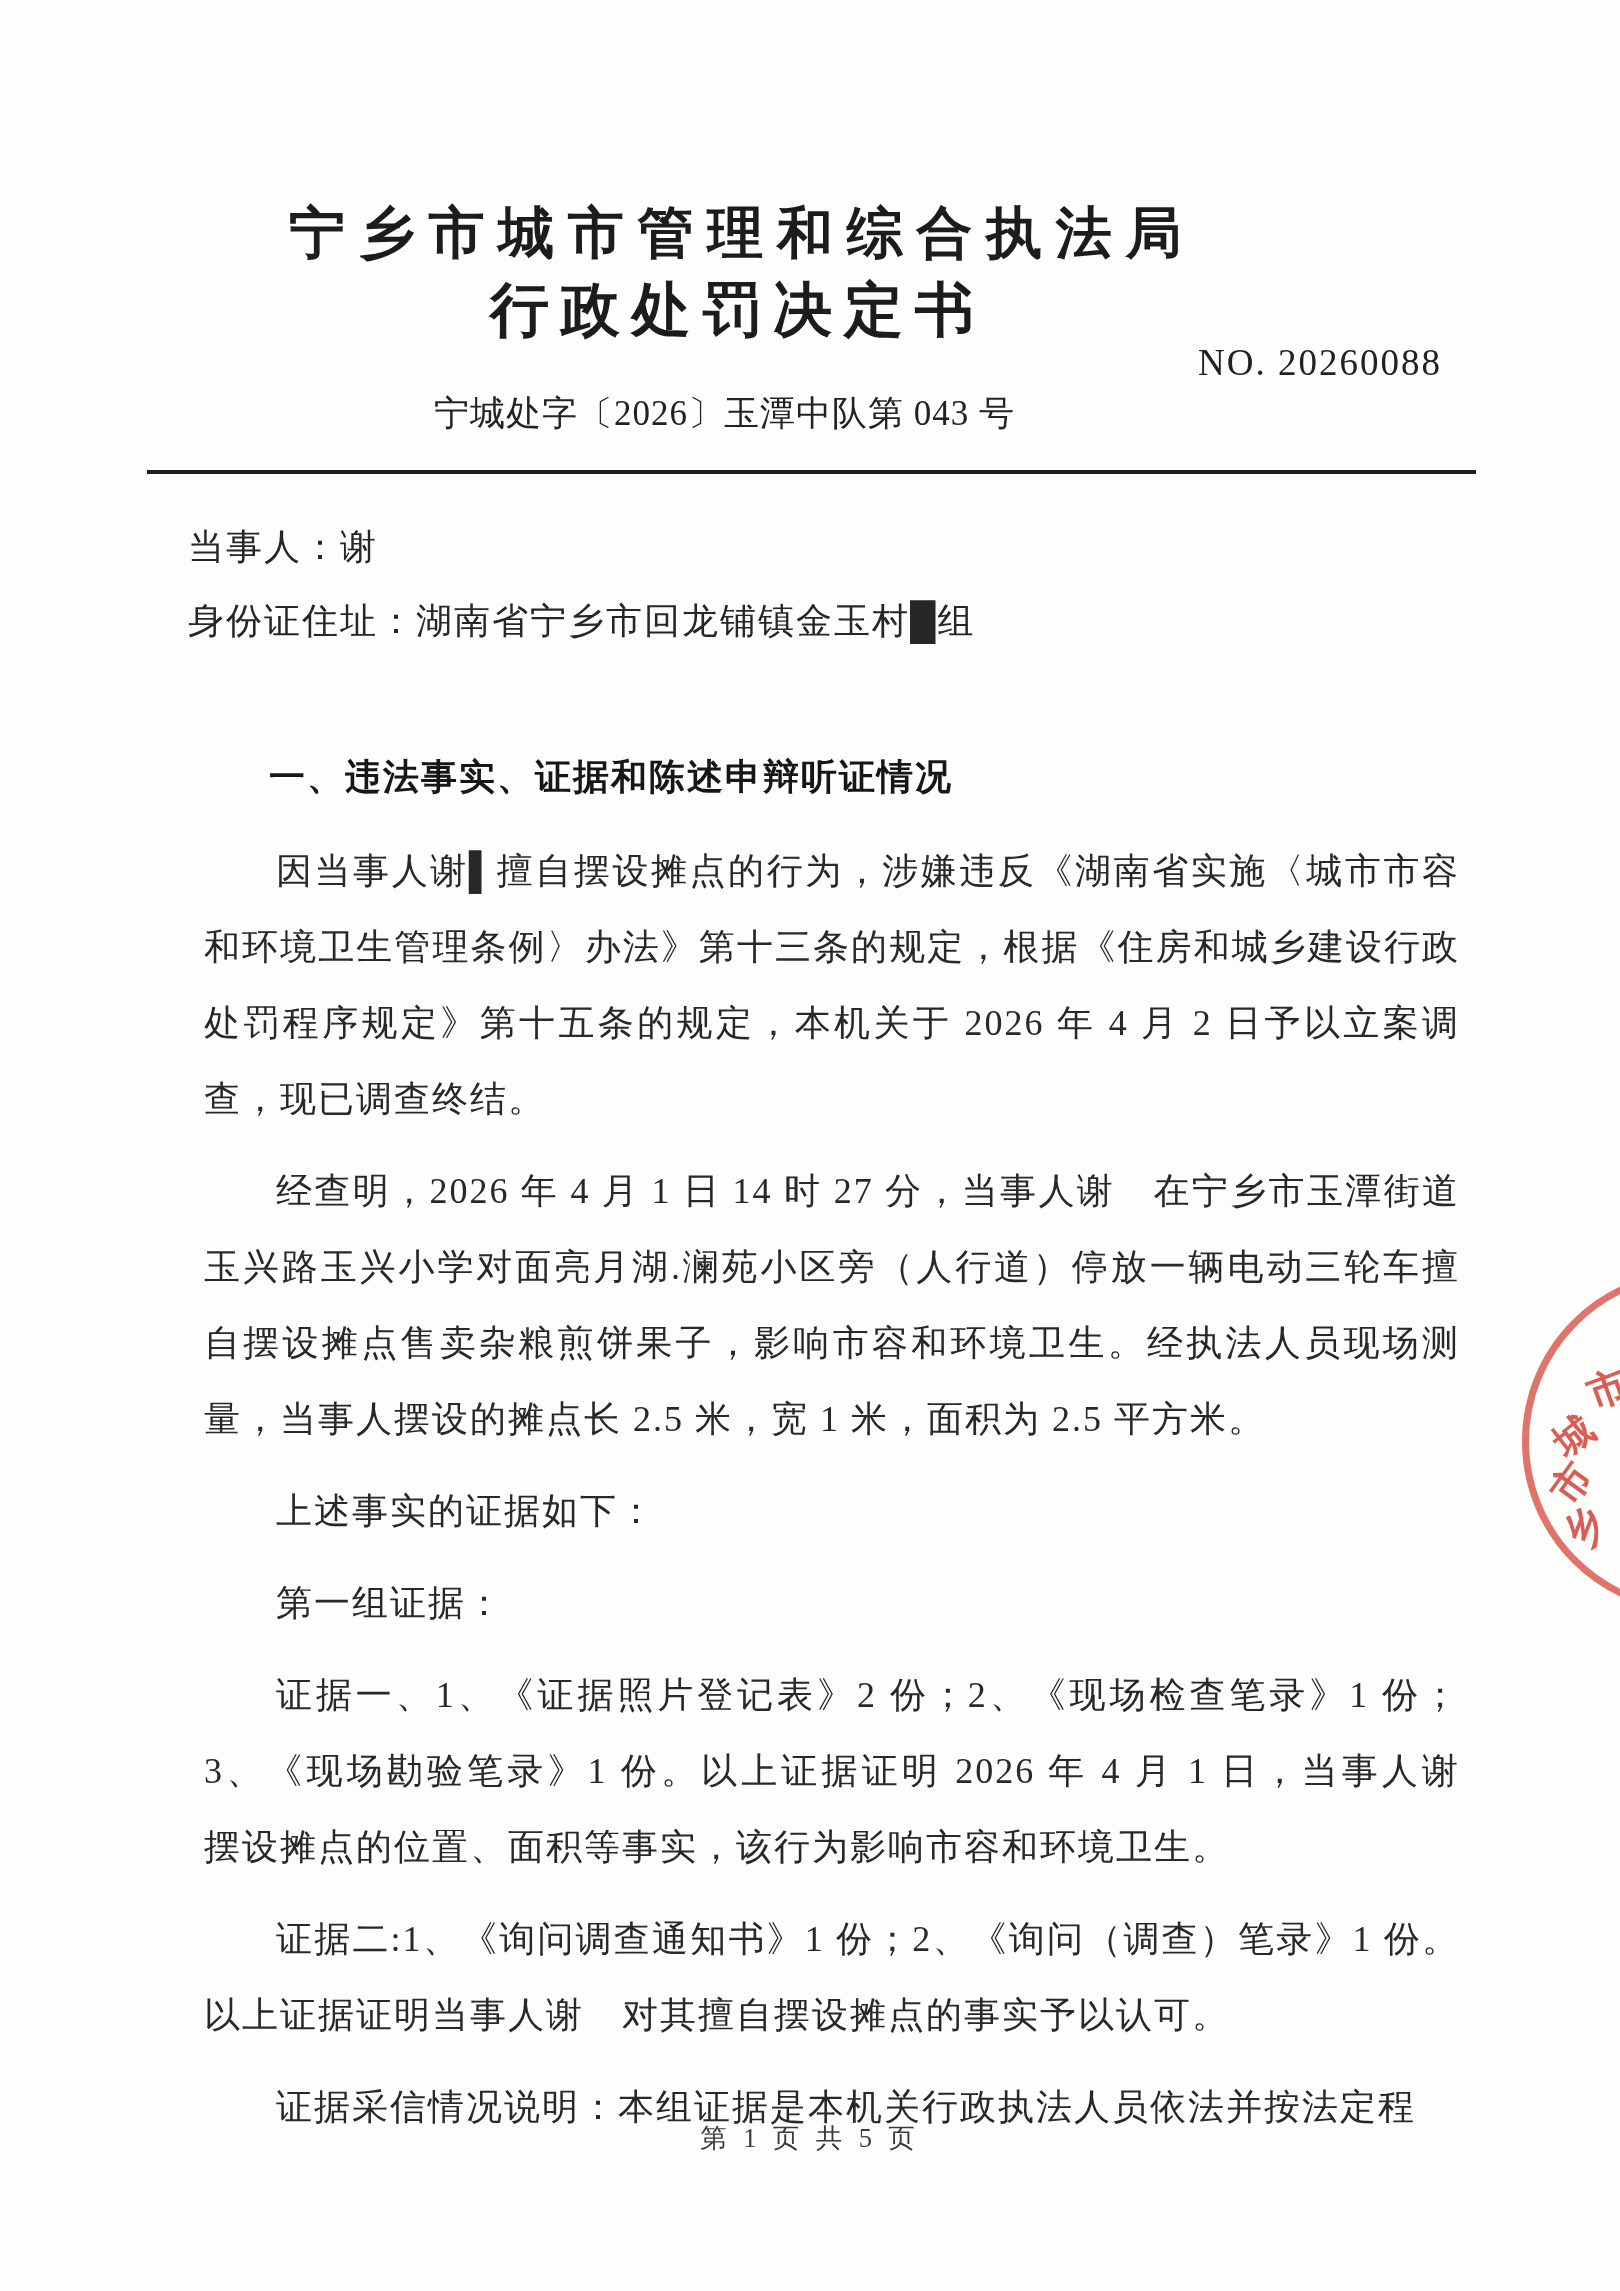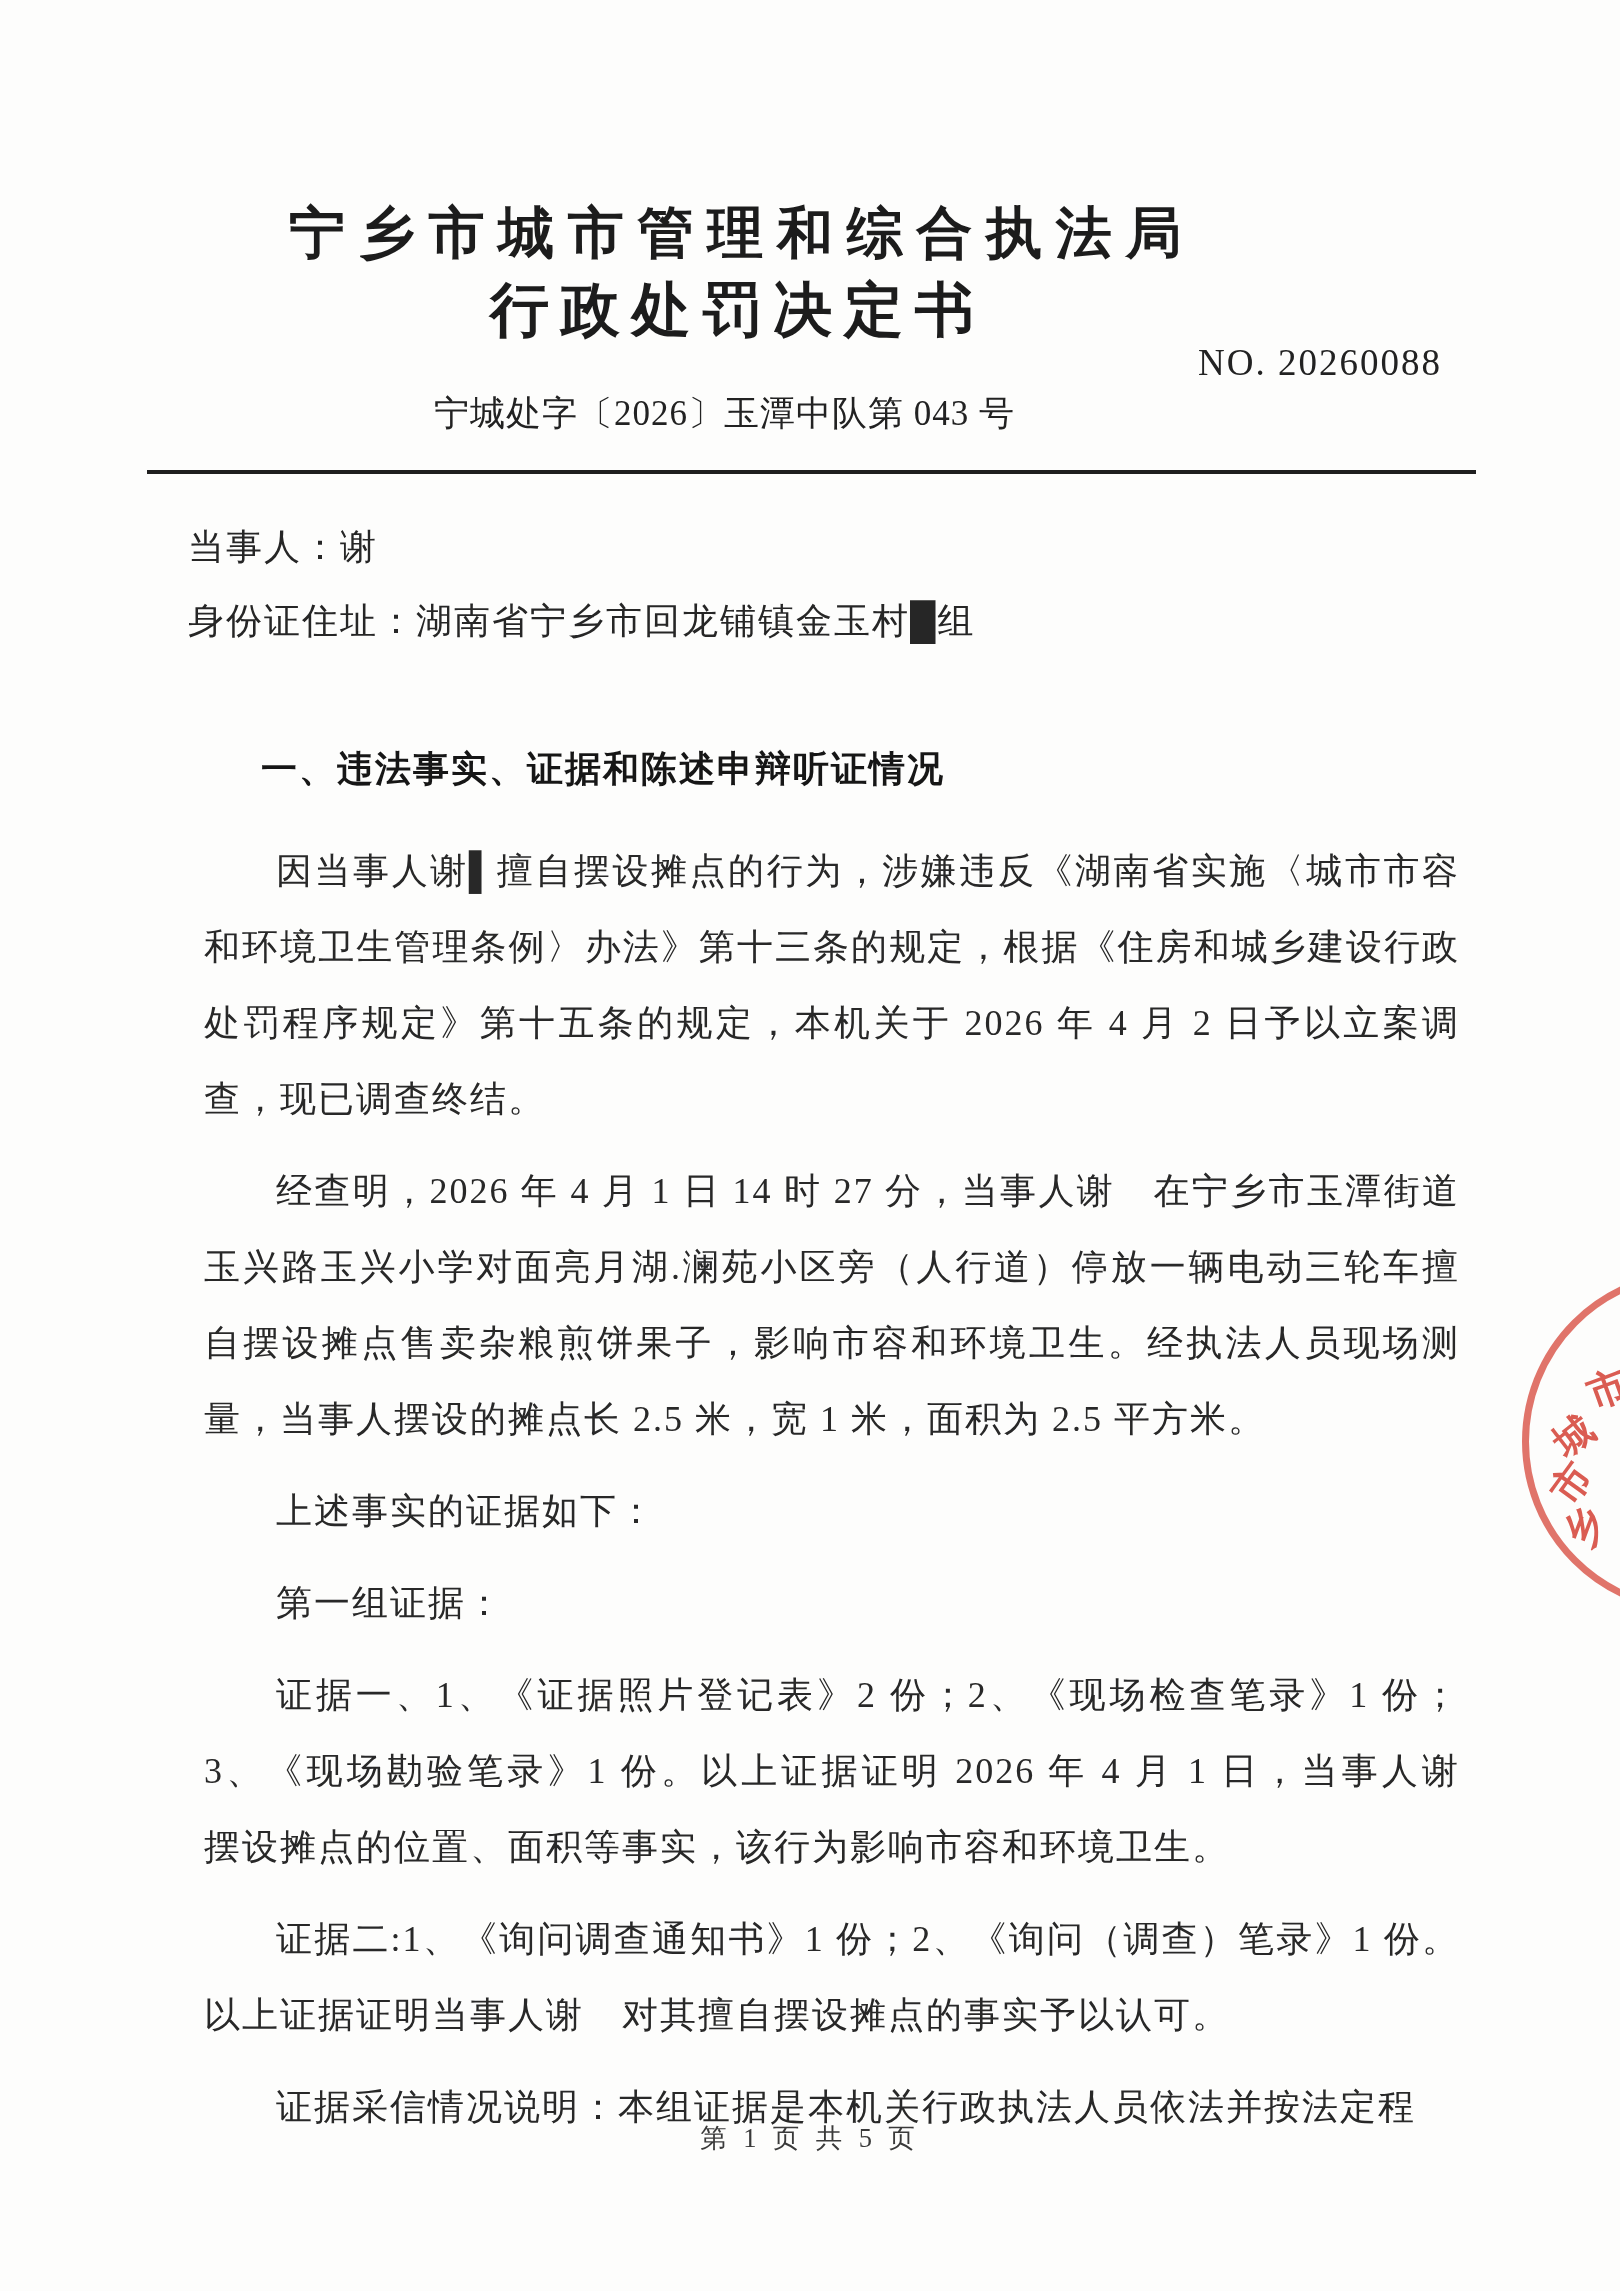--- a/index.html
+++ b/index.html
@@ -38,21 +38,21 @@
     width:1329px; height:3.9px; background:#1f1f1f;
   }
   .party {
     position:absolute; top:510px; left:188px;
     font-size:36px; letter-spacing:2px;
   }
   .party p { margin:0; line-height:74px; white-space:nowrap; }
   .section-heading {
     position:absolute; top:745px; left:261px;
     font-size:36px; font-weight:bold; letter-spacing:2px;
-    color:#161616; margin:0; white-space:nowrap;
+    color:#161616; margin:8px; white-space:nowrap;
   }
   .body {
     position:absolute; top:817px; left:188px; width:1288px;
     font-size:36px; line-height:76px; letter-spacing:2px;
     text-align:justify; color:#282828;
   }
   .body p { margin:16px; text-indent:2em; }
   .footer {
     position:absolute; top:2120px; left:0; width:100%;
     text-align:center; font-size:26.5px; letter-spacing:4.9px; color:#3a3a3a;

